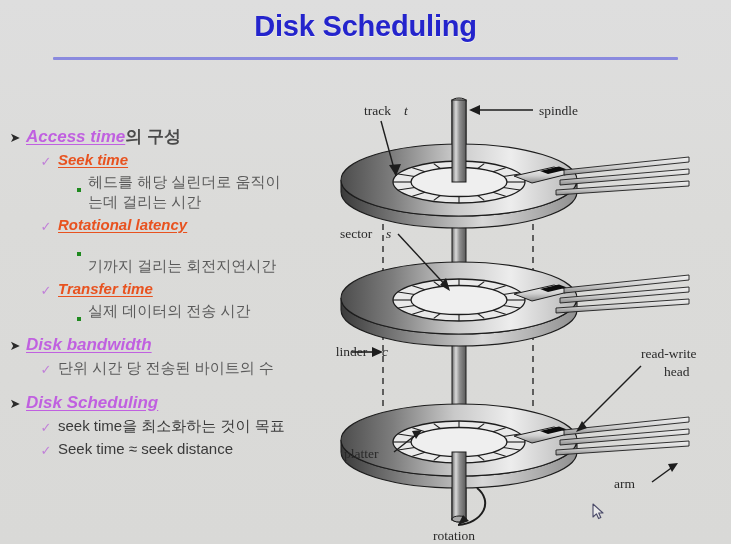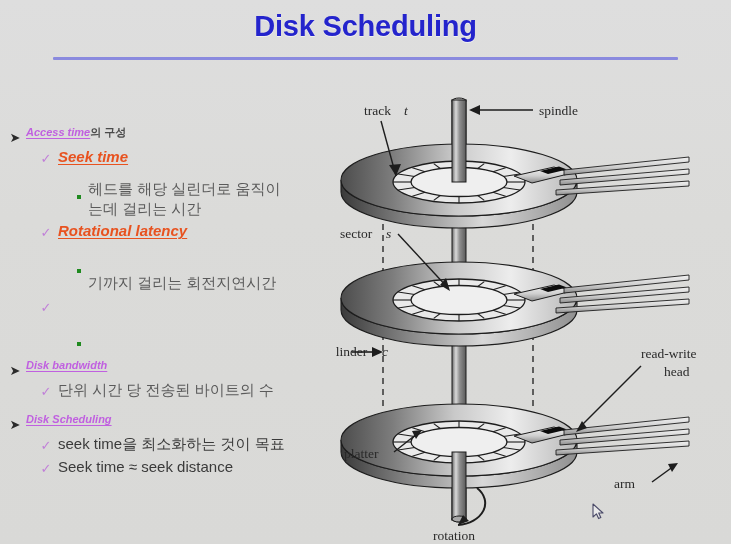--- a/index.html
+++ b/index.html
@@ -24,34 +24,34 @@
   }
 
   
   #bullets{position:absolute;left:0;top:126px;width:350px;}
   .row{display:flex;align-items:flex-start;}
   .mk{flex:0 0 auto;text-align:center;line-height:1;}
 
   
   .l1{margin-top:0;}
   .l1 .mk{width:22px;margin-left:4px;color:#2b2b2b;font-size:13px;padding-top:5px;}
-  .l1 .tx{font-size:11px;font-weight:bold;font-style:italic;line-height:1.25;text-align:right;}
+  .l1 .tx{font-size:17px;font-weight:bold;font-style:italic;line-height:1.25;text-align:right;}
   .l1 .hl{color:#c060e0;text-decoration:underline;text-underline-offset:2px;}
   .l1 .ko{color:#4a4a4a;font-style:normal;font-weight:bold;}
 
   
   .l2{margin-top:4px;}
   .l2 .mk{width:24px;margin-left:34px;color:#c07fd8;font-size:13px;padding-top:4px;}
   .l2 .tx{font-size:15px;font-weight:bold;font-style:italic;color:#e8521f;
           text-decoration:underline;text-underline-offset:2px;line-height:1.25;}
   .l2.plain .tx{font-style:normal;text-decoration:none;color:#3a3a3a;font-weight:normal;}
   .l2.plain .mk{color:#c07fd8;}
 
   
-  .l3{margin-top:12px;}
+  .l3{margin-top:2px;}
   .l3 .mk{width:18px;margin-left:70px;padding-top:7px;}
   .l3 .mk i{display:inline-block;width:4px;height:4px;background:#1f8a1f;}
   .l3 .tx{font-size:15px;color:#5a5a5a;line-height:1.32;max-width:250px;font-weight:500;}
 
   .gap{height:14px;}
 
   
   #diagram{position:absolute;left:336px;top:88px;width:395px;height:456px;}
   #diagram svg{display:block;}
   .lbl{font-family:"Liberation Serif", serif;font-size:13.5px;fill:#2a2a2a;}
@@ -98,24 +98,26 @@
     <div class="row l3">
       <span class="mk"><i></i></span>
       <span class="tx">
         <br>
         <span>기까지 걸리는 회전지연시간</span>
       </span>
     </div>
 
     <div class="row l2">
       <span class="mk">✓</span>
+      <span class="tx">Transfer time</span>
     </div>
 
     <div class="row l3">
       <span class="mk"><i></i></span>
+      <span class="tx">실제 데이터의 전송 시간</span>
     </div>
 
     <div class="row l1" style="margin-top:10px">
       <span class="mk">➤</span>
       <span class="tx">
         <span class="hl">Disk bandwidth</span>
       </span>
     </div>
 
     <div class="row l2 plain">

